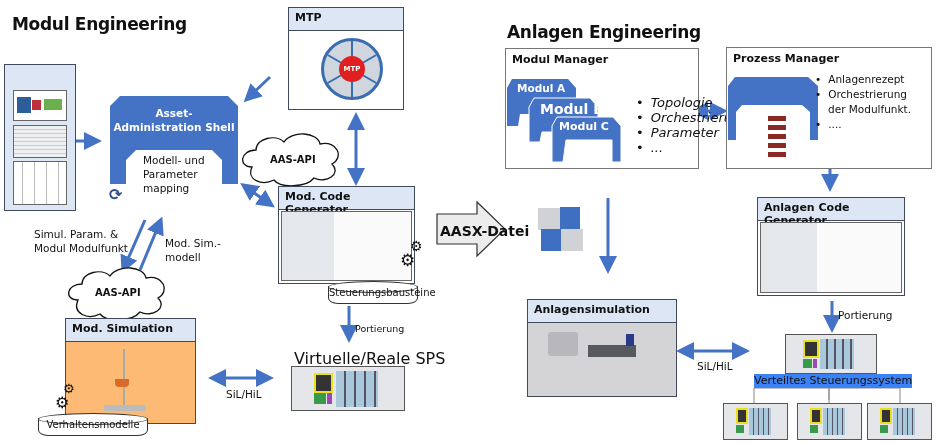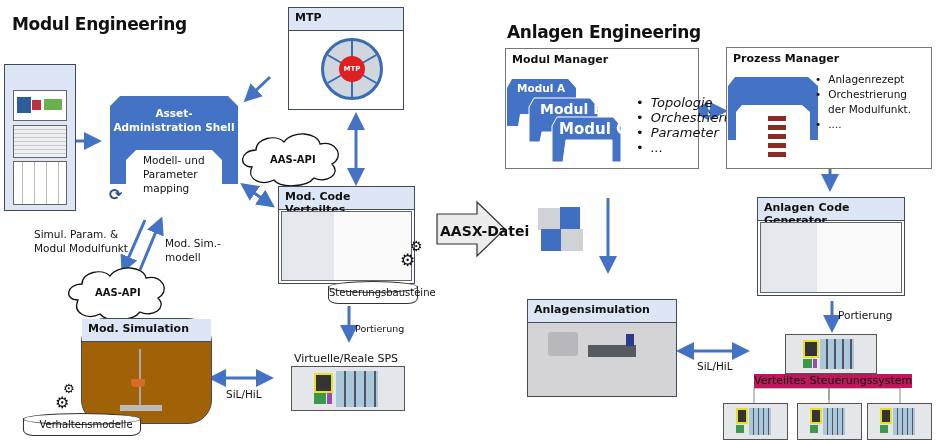--- a/index.html
+++ b/index.html
@@ -92,55 +92,55 @@
     <div class="abs" style="left:15px;top:15px;width:26px;height:26px;border-radius:50%;background:#e02020;color:#fff;font-size:7px;font-weight:bold;text-align:center;line-height:26px;">MTP</div>
   </div>
 </div>
 
 <svg width="936" height="443" style="pointer-events:none;">
   <path d="M252,167 C238,167 240,150 256,150 C256,138 276,134 284,142 C292,130 318,132 320,144 C338,140 344,158 332,164 C342,174 326,184 314,178 C306,188 280,188 274,180 C262,186 246,180 252,167 Z" fill="#fff" stroke="#111" stroke-width="1.3"></path>
 </svg>
 <div class="abs" style="left:270px;top:154px;font-size:10px;font-weight:bold;">AAS-API</div>
 
 <div class="box" style="left:278px;top:186px;width:135px;height:96px;">
-  <div class="boxhdr">Mod. Code Verteiltes</div>
+  <div class="boxhdr">Mod. Code Generator</div>
   <div class="screen" style="left:2px;top:24px;width:129px;height:68px;background:linear-gradient(90deg,#e4e8ec 0 40%,#fafafa 40%);"></div>
 </div>
 <div class="abs" style="left:400px;top:250px;font-size:17px;">⚙</div>
 <div class="abs" style="left:410px;top:238px;font-size:14px;">⚙</div>
 <div class="cyl" style="left:328px;top:286px;width:88px;height:16px;"><span>Steuerungsbausteine</span></div>
 
 <div class="abs lbl" style="left:34px;top:227px;">
   <div>Simul. Param. &amp;</div>
   <div>Modul Modulfunkt</div>
 </div>
 <div class="abs lbl" style="left:165px;top:236px;">
   <div>Mod. Sim.-</div>
   <div>modell</div>
 </div>
 
 <svg width="936" height="443" style="pointer-events:none;">
   <path d="M78,300 C64,300 66,284 82,284 C82,272 102,268 110,276 C118,264 144,266 146,278 C164,274 170,292 158,298 C168,308 152,318 140,312 C132,322 106,322 100,314 C88,320 72,314 78,300 Z" fill="#fff" stroke="#111" stroke-width="1.3"></path>
 </svg>
 <div class="abs" style="left:95px;top:287px;font-size:10px;font-weight:bold;">AAS-API</div>
 
-<div class="box" style="left:81px;top:318px;width:129px;height:104px;background:#a16207;border-radius:24px;">
+<div class="box" style="left:65px;top:318px;width:129px;height:104px;background:#fdba74;">
   <div class="boxhdr">Mod. Simulation</div>
   <div class="abs" style="left:57px;top:30px;width:2px;height:56px;background:#aaa;"></div>
   <div class="abs" style="left:49px;top:60px;width:14px;height:8px;background:#d86a2a;border-radius:0 0 4px 4px;"></div>
   <div class="abs" style="left:38px;top:86px;width:42px;height:6px;background:#bbb;"></div>
 </div>
 <div class="abs" style="left:55px;top:393px;font-size:16px;">⚙</div>
 <div class="abs" style="left:63px;top:381px;font-size:13px;">⚙</div>
-<div class="cyl" style="left:23px;top:418px;width:108px;height:16px;padding-left:8px;"><span>Verhaltensmodelle</span></div>
+<div class="cyl" style="left:38px;top:418px;width:108px;height:16px;"><span>Verhaltensmodelle</span></div>
 
 <div class="abs lbl" style="left:226px;top:387px;">SiL/HiL</div>
 <div class="abs lbl" style="left:355px;top:322px;font-size:9.5px;">Portierung</div>
 
-<div class="abs lbl" style="left:294px;top:352px;font-size:11px;">Virtuelle/Reale SPS</div>
+<div class="abs lbl" style="left:294px;top:352px;font-size:16px;">Virtuelle/Reale SPS</div>
 <div class="abs" style="left:291px;top:366px;width:112px;height:43px;background:#e4e6ea;border:1px solid #555;">
   <div class="abs" style="left:22px;top:6px;width:15px;height:16px;background:#333;border:2px solid #e8e020;"></div>
   <div class="abs" style="left:22px;top:26px;width:12px;height:11px;background:#3a9a4a;"></div>
   <div class="abs" style="left:35px;top:26px;width:5px;height:11px;background:#9a4ab0;"></div>
   <div class="abs" style="left:44px;top:4px;width:42px;height:36px;background:repeating-linear-gradient(90deg,#a9c8dc 0 8px,#556 8px 10px);"></div>
 </div>
 
 <svg width="936" height="443" style="pointer-events:none;">
   <path d="M437,214 L477,214 L477,202 L505,229 L477,256 L477,244 L437,244 Z" fill="#ececec" stroke="#333" stroke-width="1.2"></path>
 </svg>
@@ -156,21 +156,21 @@
 <div class="box" style="left:505px;top:48px;width:192px;height:119px;border-color:#777;">
   <div class="plain-hdr">Modul Manager</div>
 </div>
 <svg width="936" height="443" style="pointer-events:none;">
   <path d="M507,88 L512,79 L568,79 L576,88 L576,114 L520,114 L518,126 L507,126 Z" fill="#4472c4"></path>
   <path d="M529,107 L534,98 L590,98 L598,107 L598,132 L542,132 L540,142 L529,142 Z" fill="#4472c4" stroke="#fff" stroke-width="1"></path>
   <path d="M552,126 L557,117 L613,117 L621,126 L621,162 L612,162 L612,140 L566,140 L563,162 L552,162 Z" fill="#4472c4" stroke="#fff" stroke-width="1"></path>
 </svg>
 <div class="abs white" style="left:517px;top:82px;font-size:10.5px;">Modul A</div>
 <div class="abs white" style="left:540px;top:101px;font-size:14px;">Modul B</div>
-<div class="abs white" style="left:559px;top:120px;font-size:15px;">Modul C</div>
+<div class="abs white" style="left:559px;top:120px;font-size:11px;">Modul C</div>
 <ul class="abs ulist" style="left:620px;top:79px;">
   <li>Topologie</li>
   <li>Orchestrierung</li>
   <li>Parameter</li>
   <li>...</li>
 </ul>
 
 <div class="box" style="left:726px;top:47px;width:204px;height:120px;border-color:#777;">
   <div class="plain-hdr">Prozess Manager</div>
 </div>
@@ -204,21 +204,21 @@
   <div class="abs" style="left:98px;top:34px;width:8px;height:12px;background:#2a3a8a;"></div>
 </div>
 <div class="abs lbl" style="left:697px;top:359px;">SiL/HiL</div>
 
 <div class="abs" style="left:785px;top:334px;width:90px;height:38px;background:#e4e6ea;border:1px solid #555;">
   <div class="abs" style="left:17px;top:5px;width:12px;height:14px;background:#333;border:2px solid #e8e020;"></div>
   <div class="abs" style="left:17px;top:24px;width:9px;height:9px;background:#3a9a4a;"></div>
   <div class="abs" style="left:27px;top:24px;width:4px;height:9px;background:#9a4ab0;"></div>
   <div class="abs" style="left:34px;top:4px;width:34px;height:30px;background:repeating-linear-gradient(90deg,#a9c8dc 0 6px,#556 6px 8px);"></div>
 </div>
-<div class="abs lbl" style="left:754px;top:374px;font-size:11px;background:#be185d;">Verteiltes Steuerungssystem</div>
+<div class="abs lbl" style="left:754px;top:374px;font-size:11px;background:#3b82f6;">Verteiltes Steuerungssystem</div>
 
 <div class="abs" style="left:723px;top:403px;width:63px;height:35px;background:#e4e6ea;border:1px solid #555;">
   <div class="abs" style="left:12px;top:4px;width:8px;height:12px;background:#333;border:2px solid #e8e020;"></div>
   <div class="abs" style="left:12px;top:21px;width:8px;height:8px;background:#3a9a4a;"></div>
   <div class="abs" style="left:25px;top:4px;width:22px;height:27px;background:repeating-linear-gradient(90deg,#a9c8dc 0 4px,#556 4px 5px);"></div>
 </div>
 <div class="abs" style="left:797px;top:403px;width:63px;height:35px;background:#e4e6ea;border:1px solid #555;">
   <div class="abs" style="left:12px;top:4px;width:8px;height:12px;background:#333;border:2px solid #e8e020;"></div>
   <div class="abs" style="left:12px;top:21px;width:8px;height:8px;background:#3a9a4a;"></div>
   <div class="abs" style="left:25px;top:4px;width:22px;height:27px;background:repeating-linear-gradient(90deg,#a9c8dc 0 4px,#556 4px 5px);"></div>

